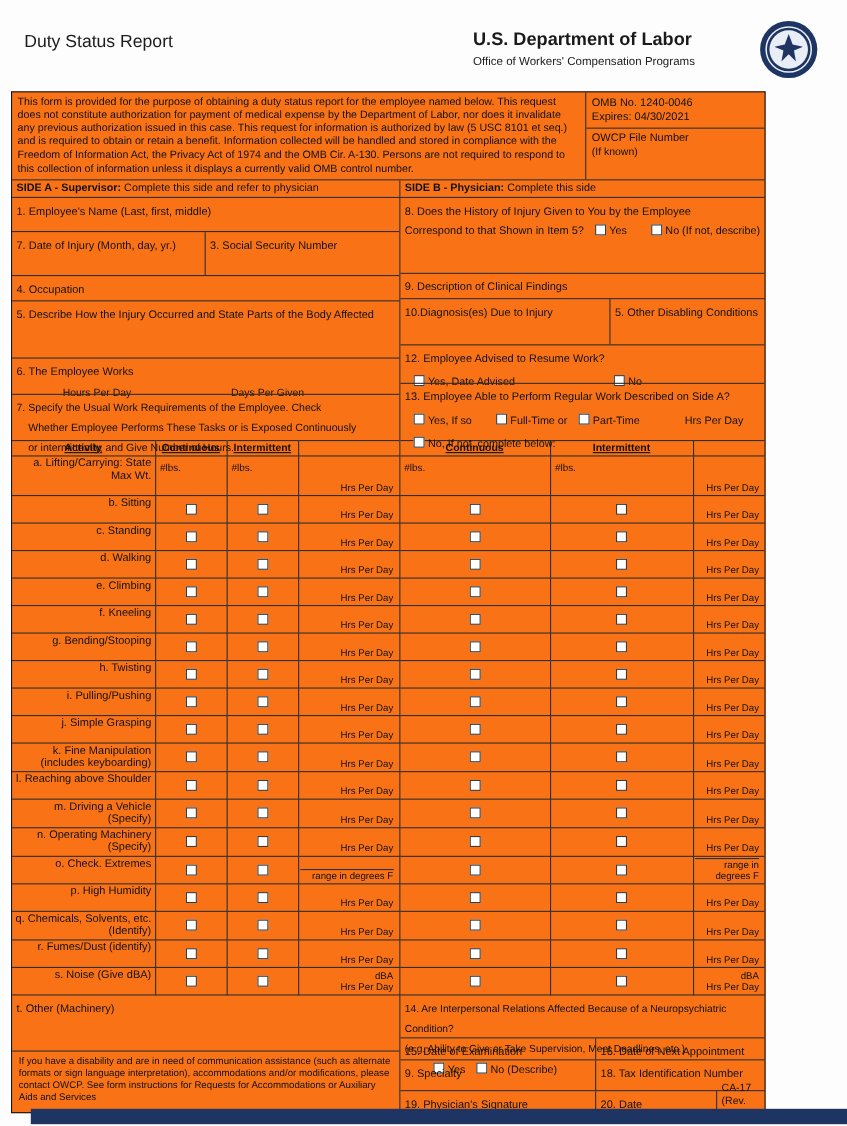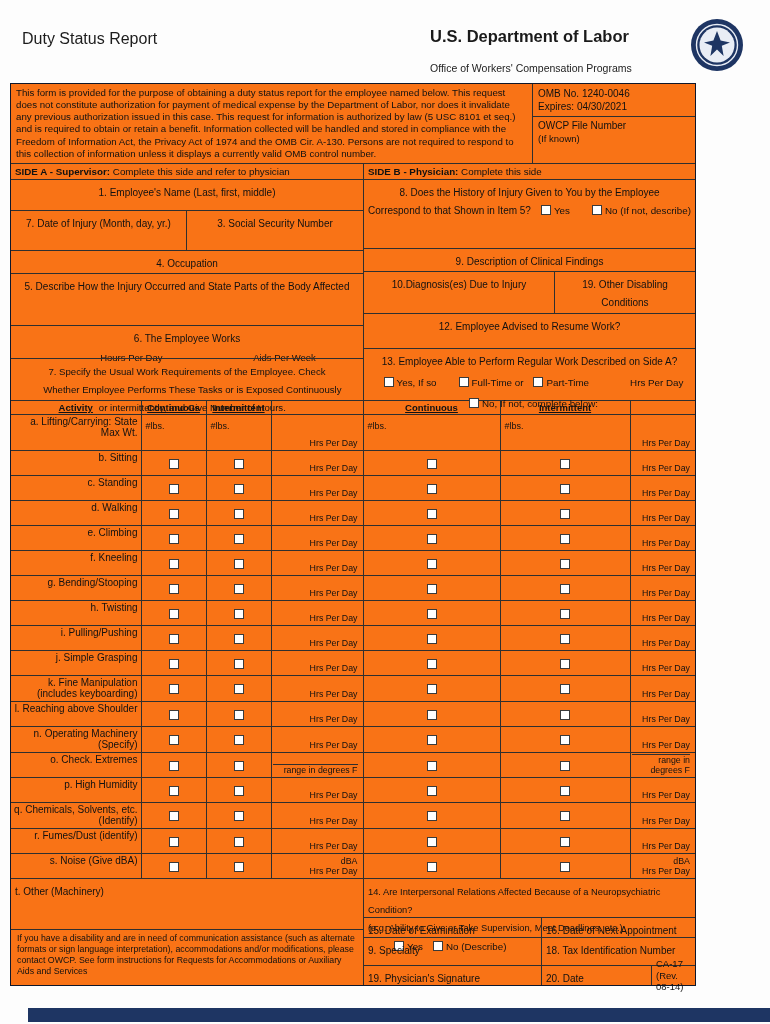--- a/index.html
+++ b/index.html
@@ -5,21 +5,21 @@
   * { margin:0; padding:0; box-sizing:border-box; }
   html,body { background:#ffffff; }
   body { font-family:"Liberation Sans", sans-serif; color:#111; }
   .page { position:relative; width:770px; height:1024px; background:#fdfdfd; overflow:hidden; }
 
   
   .hdr { position:absolute; top:22px; left:12px; width:746px; height:58px; }
   .hdr-title { position:absolute; left:10px; top:8px; font-size:16px; color:#1c1c1c; }
   .hdr-right { position:absolute; left:418px; top:5px; }
   .agency { font-size:16.5px; font-weight:bold; color:#1a1a1a; }
-  .office { font-size:10.5px; margin-top:16px; color:#222;text-align:center; }
+  .office { font-size:10.5px; margin-top:4px; color:#222;text-align:center; }
   .seal { position:absolute; right:14px; top:-4px; width:54px; height:54px; }
 
   
   .form-body { position:absolute; top:83px; left:10px; width:686px; border:1px solid #0f172a; background:#f97316; }
   .lbl { font-size:10px; line-height:1.2; color:#111; }
   .small-lbl { font-size:9.6px; }
   .tiny-lbl { font-size:9.3px; }
   .prewrap { white-space:pre-wrap; }
 
   .notice-row { display:flex; min-height:76px; border-bottom:1px solid #2f2f2f; }
@@ -28,21 +28,21 @@
   .omb-cell { padding:3px 5px; font-size:10px; line-height:1.3; border-bottom:1px solid #2f2f2f; }
   .owcp-cell { flex:1; padding:3px 5px; font-size:10px; line-height:1.25; }
   .owcp-sub { font-size:9.5px; }
 
   .side-hdr-row { display:flex; border-bottom:1px solid #2f2f2f; }
   .side-hdr { font-size:9.8px; padding:2px 4px; }
   .side-a-w { width:353px; }
   .side-hdr.side-a-w { border-right:1px solid #2f2f2f; }
   .side-hdr b { font-weight:bold; }
 
-  .cols { display:flex;text-align:center; }
+  .cols { display:flex; }
   .col-a { width:353px; border-right:1px solid #2f2f2f; }
   .col-b { flex:1; }
   .col-a > div + div, .col-b > div + div { border-top:1px solid #2f2f2f; }
   .cell { padding:2px 4px; position:relative; }
   .cell-row { display:flex; }
   .cell-row > .cell { height:100%; }
   .cell-row > .cell + .cell { border-left:1px solid #2f2f2f; }
 
   .h20{height:20px}.h23{height:23px}.h28{height:28px}.h30{height:30px}.h33{height:33px}
   .h35{height:35px}.h38{height:38px}.h40{height:40px}.h42{height:42px}.h50{height:50px}
@@ -152,21 +152,21 @@
         <div class="cell h23">
           <span class="lbl">4. Occupation</span>
         </div>
         <div class="cell h52">
           <span class="lbl">5. Describe How the Injury Occurred and State Parts of the Body Affected</span>
         </div>
         <div class="cell h33">
           <span class="lbl">6. The Employee Works</span>
           <div class="works-row">
             <span>Hours Per Day</span>
-            <span class="second">Aids Per Week</span>
+            <span class="second">Days Per Given</span>
           </div>
         </div>
         <div class="cell h42">
           <span class="lbl small-lbl prewrap">7. Specify the Usual Work Requirements of the Employee. Check
     Whether Employee Performs These Tasks or is Exposed Continuously
     or intermittently, and Give Number of Hours.</span>
         </div>
       </div>
 
       <div class="col-b">
@@ -175,25 +175,28 @@
 Correspond to that Shown in Item 5?</span><span class="cb gap12"></span><span class="cbl">Yes</span><span class="cb gap25"></span><span class="cbl">No (If not, describe)</span>
         </div>
         <div class="cell h23">
           <span class="lbl">9. Description of Clinical Findings</span>
         </div>
         <div class="cell-row h42">
           <div class="cell w190">
             <span class="lbl">10.Diagnosis(es) Due to Injury</span>
           </div>
           <div class="cell flex1">
-            <span class="lbl">19. Other Disabling Conditions</span>
+            <span class="lbl">5. Other Disabling Conditions</span>
           </div>
         </div>
         <div class="cell h35">
           <span class="lbl">12. Employee Advised to Resume Work?</span>
+          <div class="cb-line">
+            <span class="cb"></span><span class="cbl">Yes, Date Advised</span><span class="cb gap90"></span><span class="cbl">No</span>
+          </div>
         </div>
         <div class="cell h52">
           <span class="lbl">13. Employee Able to Perform Regular Work Described on Side A?</span>
           <div class="cb-line">
             <span class="cb"></span><span class="cbl">Yes, If so</span><span class="cb gap25"></span><span class="cbl">Full-Time or</span><span class="cb gap12"></span><span class="cbl">Part-Time</span><span class="blank-gap"></span><span class="cbl">Hrs Per Day</span>
           </div>
           <div class="cb-line">
             <span class="cb"></span><span class="cbl">No, If not, complete below:</span>
           </div>
         </div>
@@ -372,20 +375,33 @@
             <td class="unit-cell">
               <div class="unit-text">Hrs Per Day</div>
             </td>
             <td class="act-input"><span class="cb"></span></td>
             <td class="act-input"><span class="cb"></span></td>
             <td class="unit-cell">
               <div class="unit-text">Hrs Per Day</div>
             </td>
           </tr>
           <tr>
+            <td class="act-label">m. Driving a Vehicle (Specify)</td>
+            <td class="act-input"><span class="cb"></span></td>
+            <td class="act-input"><span class="cb"></span></td>
+            <td class="unit-cell">
+              <div class="unit-text">Hrs Per Day</div>
+            </td>
+            <td class="act-input"><span class="cb"></span></td>
+            <td class="act-input"><span class="cb"></span></td>
+            <td class="unit-cell">
+              <div class="unit-text">Hrs Per Day</div>
+            </td>
+          </tr>
+          <tr>
             <td class="act-label">n. Operating Machinery (Specify)</td>
             <td class="act-input"><span class="cb"></span></td>
             <td class="act-input"><span class="cb"></span></td>
             <td class="unit-cell">
               <div class="unit-text">Hrs Per Day</div>
             </td>
             <td class="act-input"><span class="cb"></span></td>
             <td class="act-input"><span class="cb"></span></td>
             <td class="unit-cell">
               <div class="unit-text">Hrs Per Day</div>

